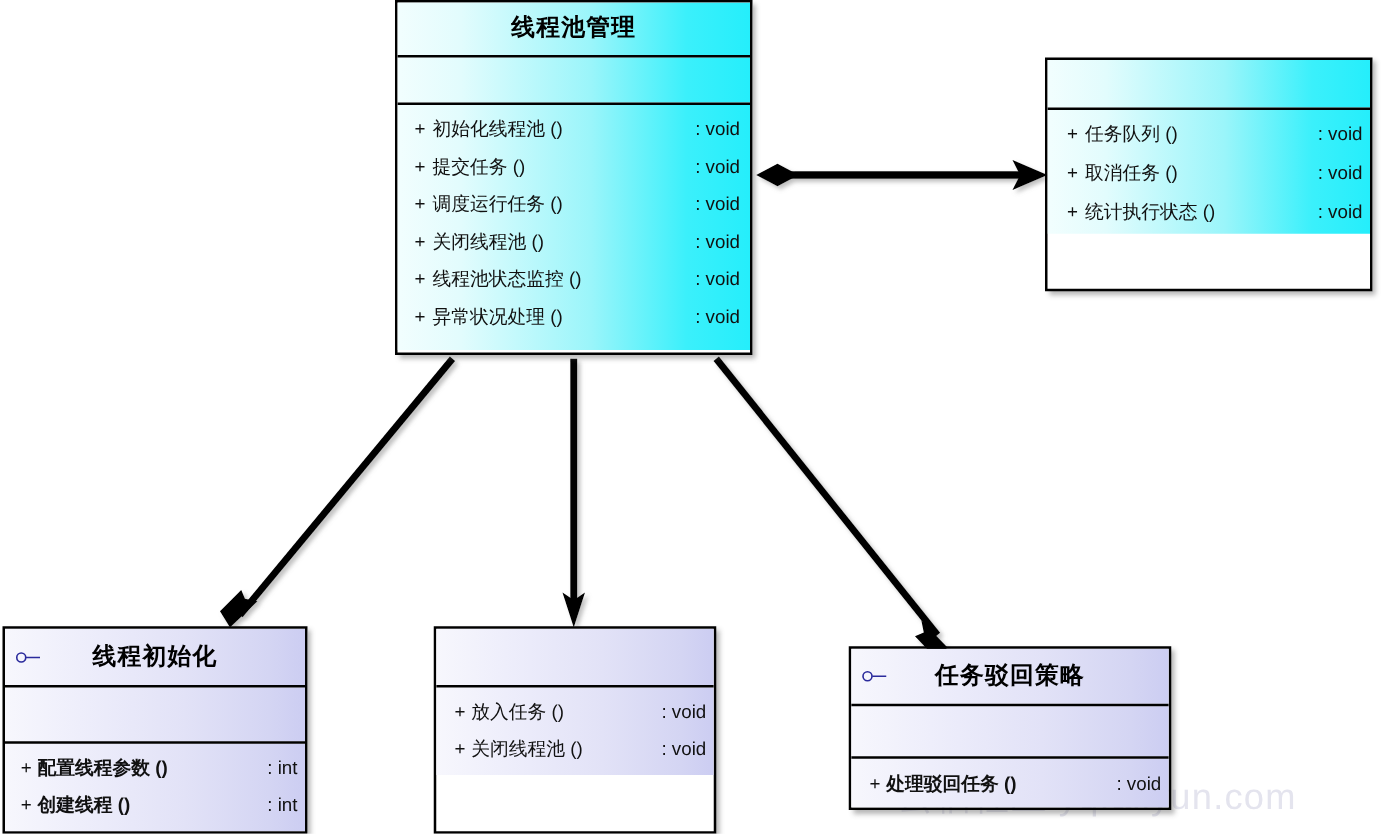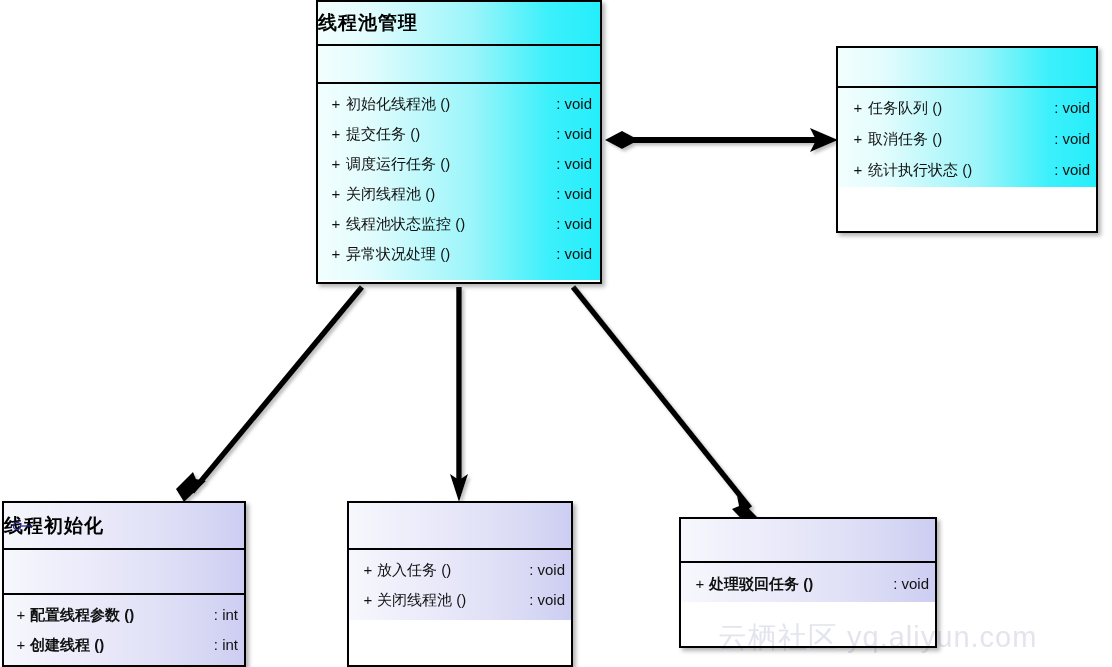--- a/index.html
+++ b/index.html
@@ -47,21 +47,21 @@
   }
   
   .theme-cyan .compartment {
     background: linear-gradient(to right, #f2fefe 0%, #e2fcfd 18%, #9af5fa 55%, #3bf0fb 82%, #25eefb 100%);
   }
   
   .theme-lavender .compartment {
     background: linear-gradient(to right, #f7f7fd 0%, #eeeefb 25%, #e2e2f7 60%, #d4d5f3 88%, #cccdf2 100%);
   }
   .class-title {
-    text-align: left;
+    text-align: center;
     font-size: 19px;
     font-weight: bold;
     color: #000000;
     letter-spacing: 1px;
     white-space: nowrap;
   }
   .iface-icon {
     position: absolute;
     left: 8px;
     top: 50%;
@@ -282,20 +282,27 @@
       </div>
       <div class="op-row">
         <span class="op-vis">+</span>
         <span class="op-name">关闭线程池 ()</span>
         <span class="op-type">: void</span>
       </div>
     </div>
   </div>
 
   <div class="uml-class theme-lavender" id="class-reject-policy">
+    <div class="compartment class-title-compartment">
+      <svg class="iface-icon" viewBox="0 0 22 10">
+        <circle cx="5" cy="5" r="3.6" fill="none" stroke="#2b2b9c" stroke-width="1.3"></circle>
+        <line x1="8.8" y1="5" x2="20" y2="5" stroke="#2b2b9c" stroke-width="1.3"></line>
+      </svg>
+      <div class="class-title">任务驳回策略</div>
+    </div>
     <div class="compartment attrs-compartment"></div>
     <div class="compartment ops-compartment">
       <div class="op-row">
         <span class="op-vis">+</span>
         <span class="op-name">处理驳回任务 ()</span>
         <span class="op-type">: void</span>
       </div>
     </div>
   </div>
 

